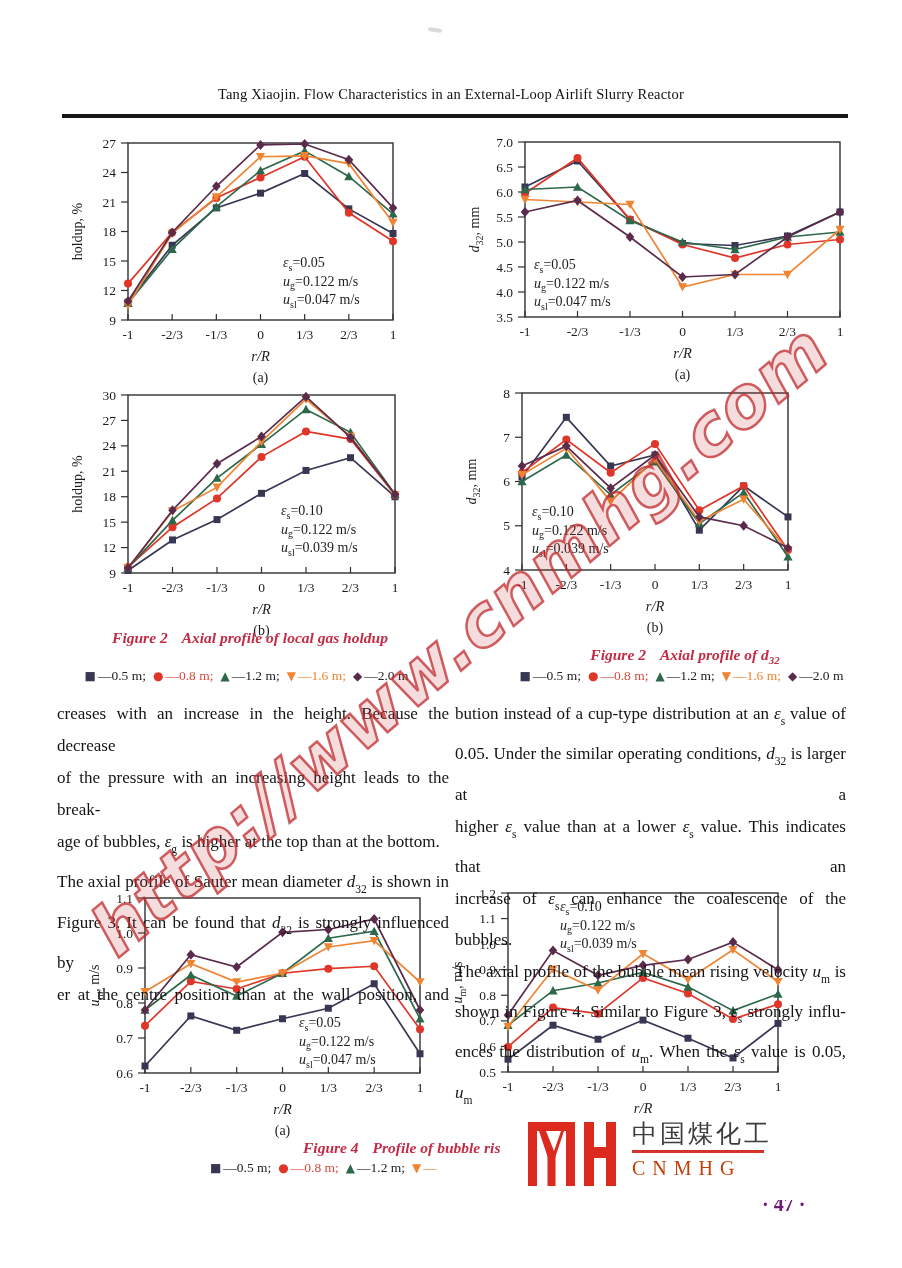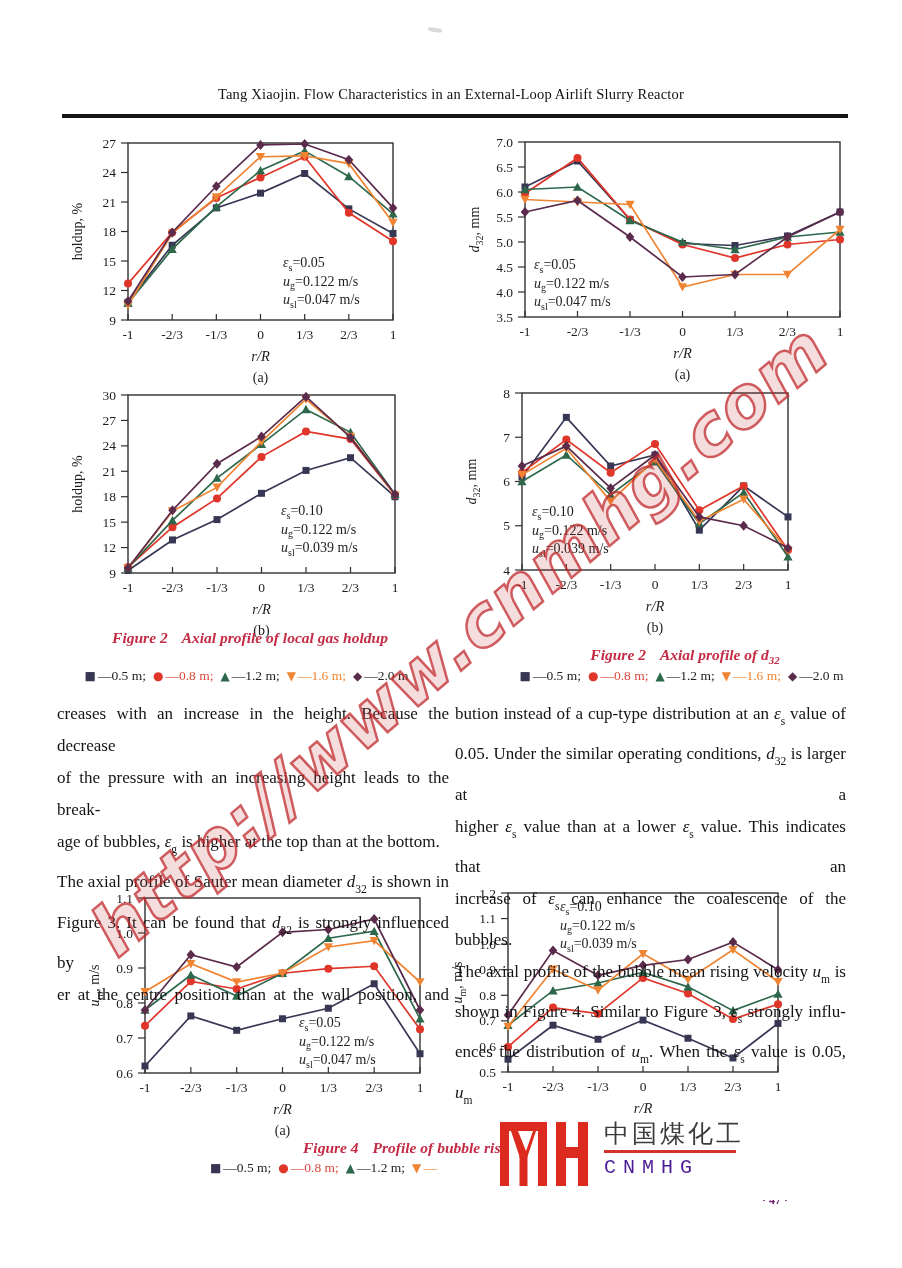--- a/index.html
+++ b/index.html
@@ -29,30 +29,30 @@
   #col-right{left:455px;top:698px;width:391px;}
   .bline{font-size:17px;line-height:32px;text-align:justify;color:#141414;}
   .bline.fill{text-align-last:justify;}
   .bline i{font-style:italic;}
   .bline sub,{font-size:68%;}
   .bline sub{font-size:68%;vertical-align:-20%;}
   #watermark{position:absolute;left:460px;top:640px;transform:translate(-50%,-50%) rotate(-40deg);
              white-space:nowrap;font-family:"DejaVu Sans",sans-serif;font-weight:bold;font-style:italic;
              font-size:70px;letter-spacing:1px;color:rgba(192,42,46,0.16);
              -webkit-text-stroke:2.5px rgba(192,42,46,0.75);z-index:30;}
-  #logo{position:absolute;left:500px;top:1116px;width:345px;height:84px;background:#ffffff;
+  #logo{position:absolute;left:528px;top:1116px;width:345px;height:84px;background:#ffffff;
         z-index:40;display:flex;align-items:flex-start;}
   #logo-glyph{margin-top:4px;}
   #logo-text{margin-left:12px;display:flex;flex-direction:column;}
   #logo-cn{font-family:"Liberation Sans",sans-serif;font-size:25px;letter-spacing:3px;
            color:#3c3c3c;line-height:30px;margin-top:2px;}
   #logo-underline{width:132px;height:2.5px;background:#d2342a;margin:2px 0 3px 0;}
-  #logo-en{font-family:Liberation Mono, monospace;font-size:20px;letter-spacing:7px;
-           color:#4c1d95;line-height:24px;}
-  #page-number{position:absolute;left:762px;top:1193px;font-size:12px;font-weight:bold;color:#701a75;}
+  #logo-en{font-family:Liberation Serif, serif;font-size:20px;letter-spacing:7px;
+           color:#c2410c;line-height:24px;}
+  #page-number{position:absolute;left:762px;top:1193px;font-size:20px;font-weight:bold;color:#701a75;}
 </style>
 </head>
 <body>
 
 <div id="page">
 
   <div class="scan-mark"></div>
 
   <div class="header-title">Tang Xiaojin. Flow Characteristics in an External-Loop Airlift Slurry Reactor</div>
   <div class="header-rule"></div>

